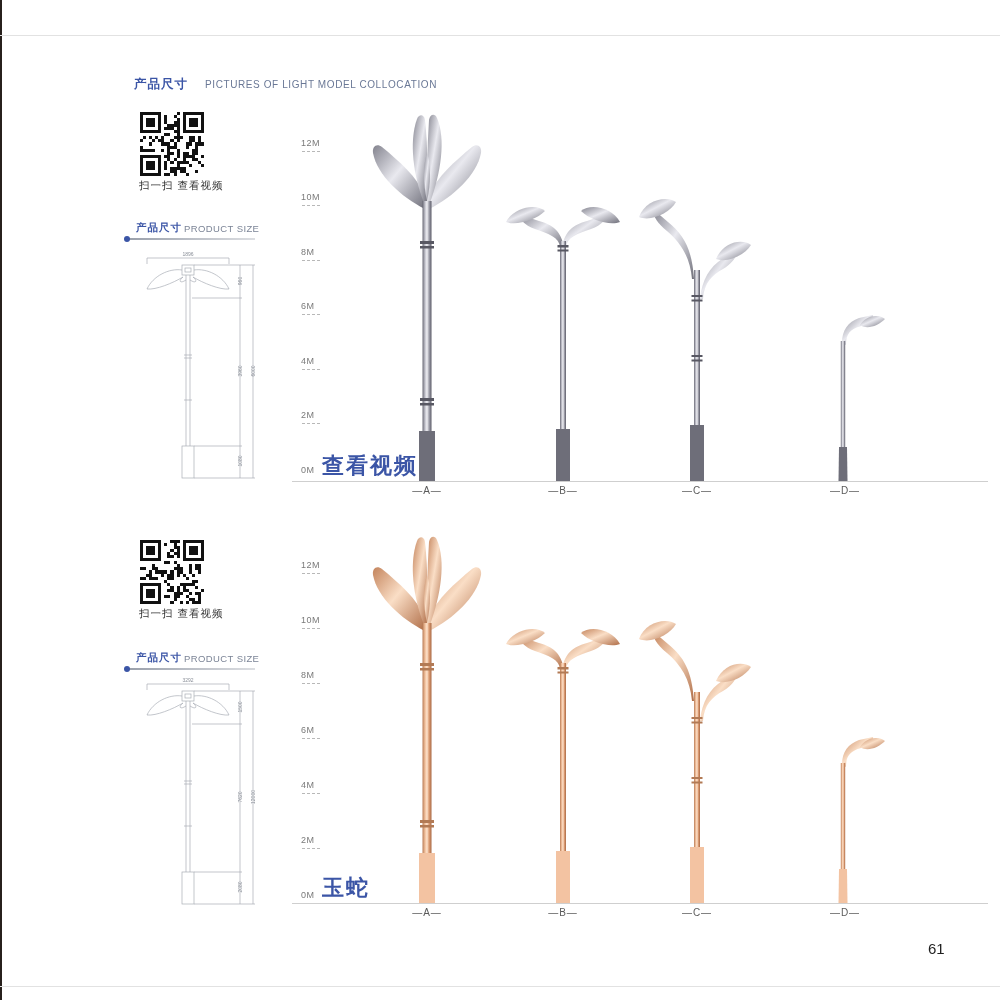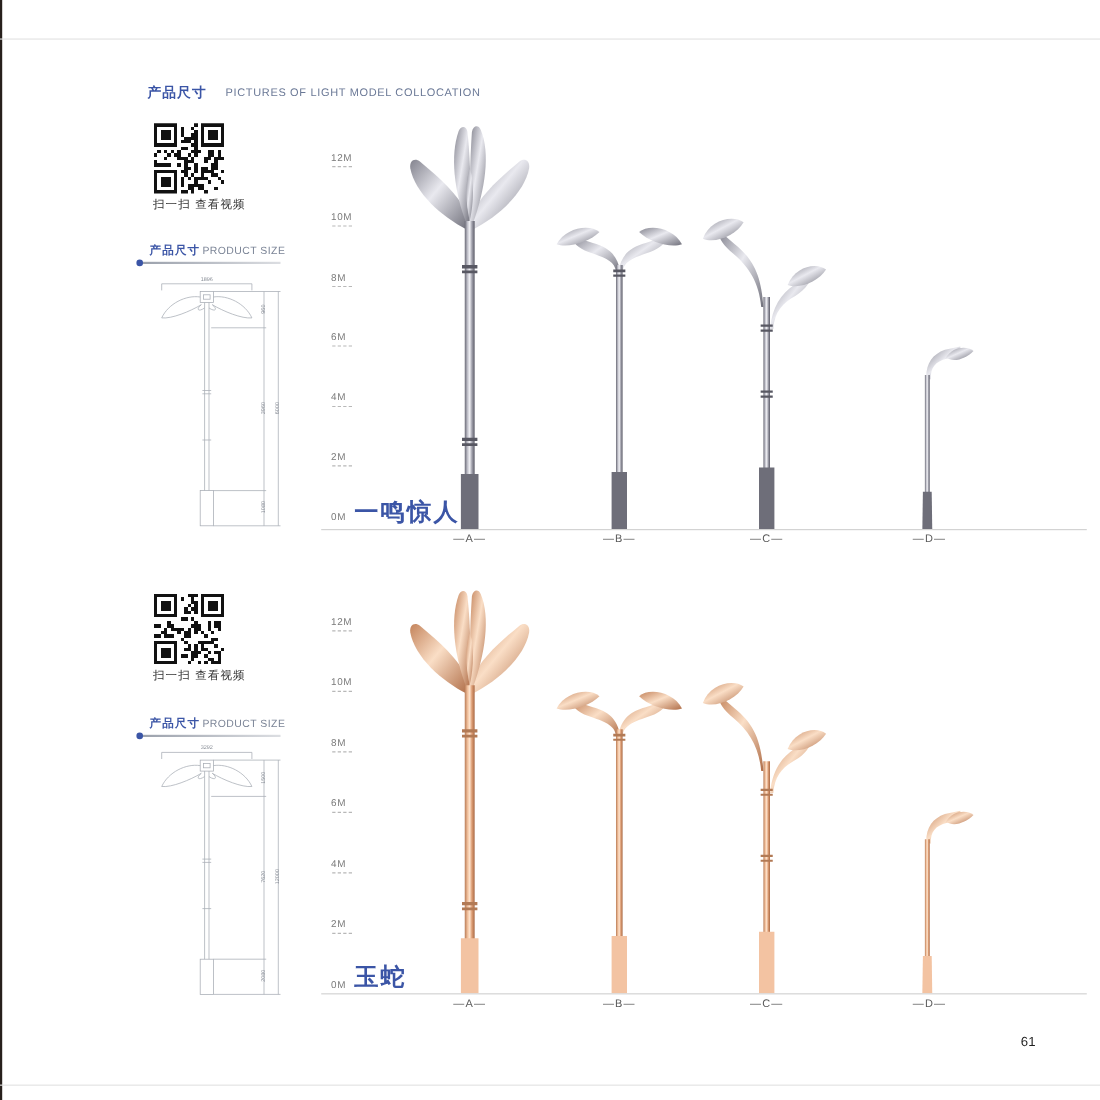--- a/index.html
+++ b/index.html
@@ -21,21 +21,21 @@
   .drawing{position:absolute;width:125px;height:240px;}
   .dim-label{position:absolute;font-size:5px;color:#8a8f98;white-space:nowrap;}
   .dim-label.horiz{width:60px;text-align:center;}
   .dim-label.vert{width:20px;text-align:center;transform:rotate(-90deg);transform-origin:center;}
   .scale-label{position:absolute;font-size:9px;color:#7a7a7a;letter-spacing:0.5px;}
   .scale-tick{position:absolute;width:18px;height:0;border-top:1px dashed #b8b8b8;}
   .baseline{position:absolute;height:1px;background:#cfcfcf;}
   .product-name{position:absolute;font-size:22px;font-weight:bold;color:#3b55a6;letter-spacing:2px;white-space:nowrap;}
   .lamp-fig{position:absolute;line-height:0;}
   .lamp-label{position:absolute;width:44px;text-align:center;font-size:10px;color:#5a5a5a;letter-spacing:1px;}
-  .page-number{position:absolute;font-size:12px;color:#1f1f1f;}
+  .page-number{position:absolute;font-size:15px;color:#1f1f1f;}
 </style>
 </head>
 <body>
 
 <svg width="0" height="0" style="position:absolute" aria-hidden="true">
   <defs>
     <linearGradient id="gSP" x1="0" y1="0" x2="1" y2="0">
       <stop offset="0" stop-color="#6a6a76"></stop>
         <stop offset="0.3" stop-color="#c7c7d0"></stop>
       <stop offset="0.5" stop-color="#f0f0f4"></stop>
@@ -330,21 +330,21 @@
 <div class="scale-label" style="left:301px;top:410px">2M</div>
 <div class="scale-label" style="left:301px;top:465px">0M</div>
 <div class="scale-tick" style="left:302px;top:151px"></div>
 <div class="scale-tick" style="left:302px;top:205px"></div>
 <div class="scale-tick" style="left:302px;top:260px"></div>
 <div class="scale-tick" style="left:302px;top:314px"></div>
 <div class="scale-tick" style="left:302px;top:369px"></div>
 <div class="scale-tick" style="left:302px;top:423px"></div>
 <div class="baseline" style="left:292px;top:481px;width:696px"></div>
 
-<div class="product-name" style="left:322px;top:451px">一鸣惊人</div>
+<div class="product-name" style="left:322px;top:451px">查看视频</div>
 
 <div class="lamp-fig" style="left:367px;top:113px"><svg width="120" height="368" viewBox="0 0 120 368">
       <path d="M58 96 C34 84 10 62 6 40 C5 33 10 30 15 34 C32 48 50 64 58 82 Z" fill="url(#gSL)"></path>
       <path d="M62 96 C86 84 110 62 114 40 C115 33 110 30 105 34 C88 48 70 64 62 82 Z" fill="url(#gSL)"></path>
       <path d="M57 90 C46 62 42 28 50 6 C52 1 57 1 58 7 C61 36 61 64 60 90 Z" fill="url(#gSL)"></path>
       <path d="M63 90 C74 60 79 26 70 5 C68 0 63 1 62 7 C60 36 60 64 60 90 Z" fill="url(#gSL)"></path>
       <path d="M60 88 C56 70 56 52 60 40 C64 52 64 70 60 88 Z" fill="url(#gSL)"></path>
       <path d="M55.5 88 H64.5 V320 H55.5 Z" fill="url(#gSP)"></path>
       <path d="M53 128 H67 V131 H53 Z M53 133 H67 V135.5 H53 Z" fill="#585863"></path>
       <path d="M53 285 H67 V288 H53 Z M53 290 H67 V292.5 H53 Z" fill="#585863"></path>

